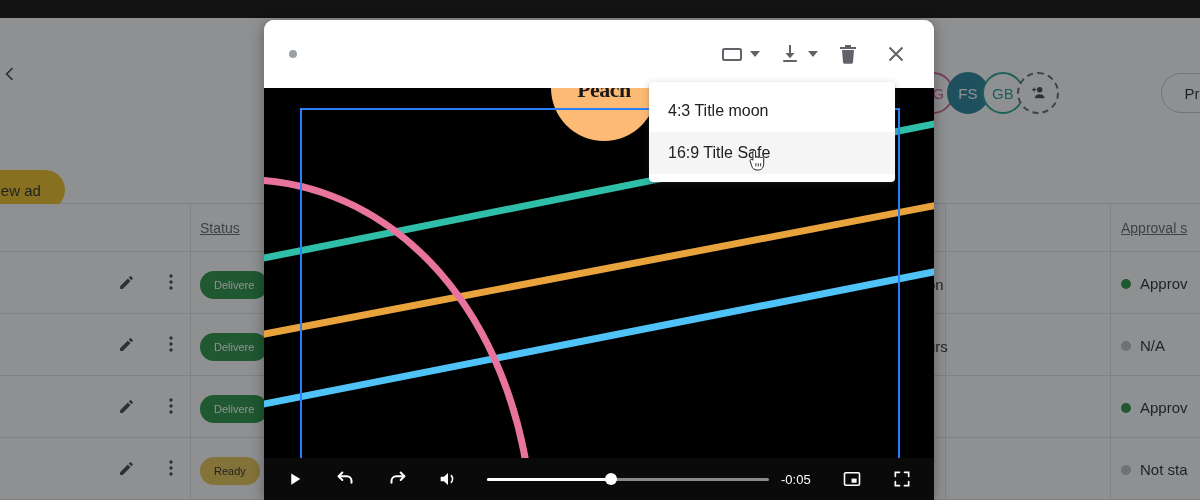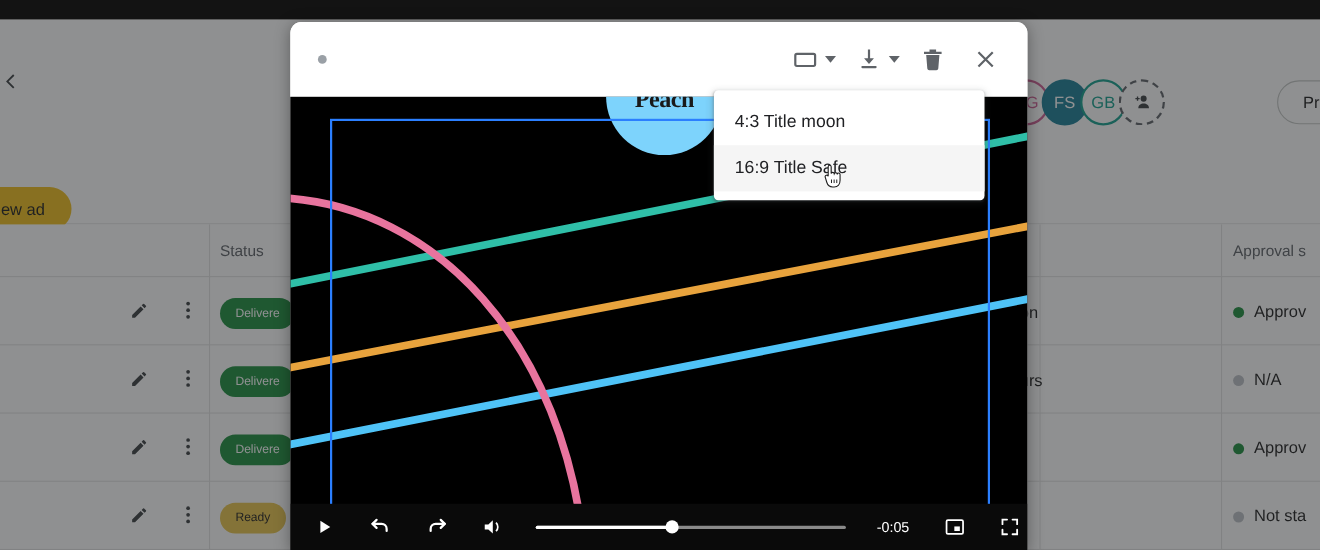--- a/index.html
+++ b/index.html
@@ -53,21 +53,21 @@
     height: 40px; padding: 0 24px; border: none; border-radius: 20px;
     background: #f0bf1e; color: #1f1f1f; font-size: 15px;
     display: flex; align-items: center; white-space: nowrap;
   }
 
   
   .table { position: absolute; left: 0; top: 204px; width: 1200px; height: 296px; background: #fff; }
   .trow { position: absolute; left: 0; width: 1200px; border-bottom: 1px solid #e3e3e3; }
   .thead { top: 0; height: 48px; }
   .th {
-    position: absolute; top: 16px; font-size: 14px; color: #5f6368; white-space: nowrap;
+    position: absolute; top: 16px; font-size: 14px; color: #5f6368; white-space: nowrap; text-decoration: underline;
   }
   .cell { position: absolute; font-size: 15px; color: #1f1f1f; white-space: nowrap; }
   .pencil-icon { position: absolute; color: #3c4043; font-size: 15px; }
   .kebab-icon { position: absolute; color: #3c4043; font-size: 15px; letter-spacing: 0; line-height: 6px; }
   .chip {
     position: absolute; height: 28px; border-radius: 14px; padding: 0 14px;
     display: flex; align-items: center; font-size: 11px; white-space: nowrap; text-align: right;
   }
   .chip-delivered { background: #1e8e3e; color: #ffffff; }
   .chip-ready { background: #e8c44c; color: #1f1f1f; }
@@ -133,21 +133,21 @@
   }
 
   
   .video {
     position: absolute; left: 0; top: 68px; width: 670px; height: 412px;
     background: #000000; overflow: hidden;
   }
   .video-canvas { position: absolute; inset: 0; }
   .peach-badge {
     position: absolute; left: 287px; top: -53px; width: 106px; height: 106px;
-    border-radius: 50%; background: #7dd3fc;
+    border-radius: 50%; background: #fdba74;
     display: flex; align-items: flex-end; justify-content: center;
   }
   .peach-text {
     font-family: "Liberation Serif", serif;
     font-weight: bold; font-size: 22px; color: #1a1a1a;
     padding-bottom: 38px; letter-spacing: -.5px;
   }
   .safe-frame {
     position: absolute; left: 36px; top: 20px; width: 600px; height: 360px;
     border: 2px solid #2b7fff;
@@ -166,21 +166,21 @@
   .ctl-undo { margin-left: 17px; }
   .ctl-redo { margin-left: 17px; }
   .ctl-vol  { margin-left: 17px; }
   .scrub-wrap {
     margin-left: 22px; position: relative; width: 282px; height: 18px;
     display: flex; align-items: center; flex: 0 0 auto;
   }
   .scrub-track { position: absolute; left: 0; right: 0; height: 3px; background: #8a8a8a; border-radius: 2px; }
   .scrub-fill  { position: absolute; left: 0; height: 3px; background: #ffffff; border-radius: 2px; }
   .scrub-knob  { position: absolute; width: 12px; height: 12px; border-radius: 50%; background: #ffffff; }
-  .time-label { margin-left: 28px; color: #ffffff; font-size: 13px; white-space: nowrap; flex: 0 0 auto; }
+  .time-label { margin-left: 12px; color: #ffffff; font-size: 13px; white-space: nowrap; flex: 0 0 auto; }
   .ctl-pip { margin-left: 24px; }
   .ctl-fs  { margin-left: 16px; }
 </style>
 </head>
 <body>
 
 <div id="root">
 
   <div class="app-bg">
 

